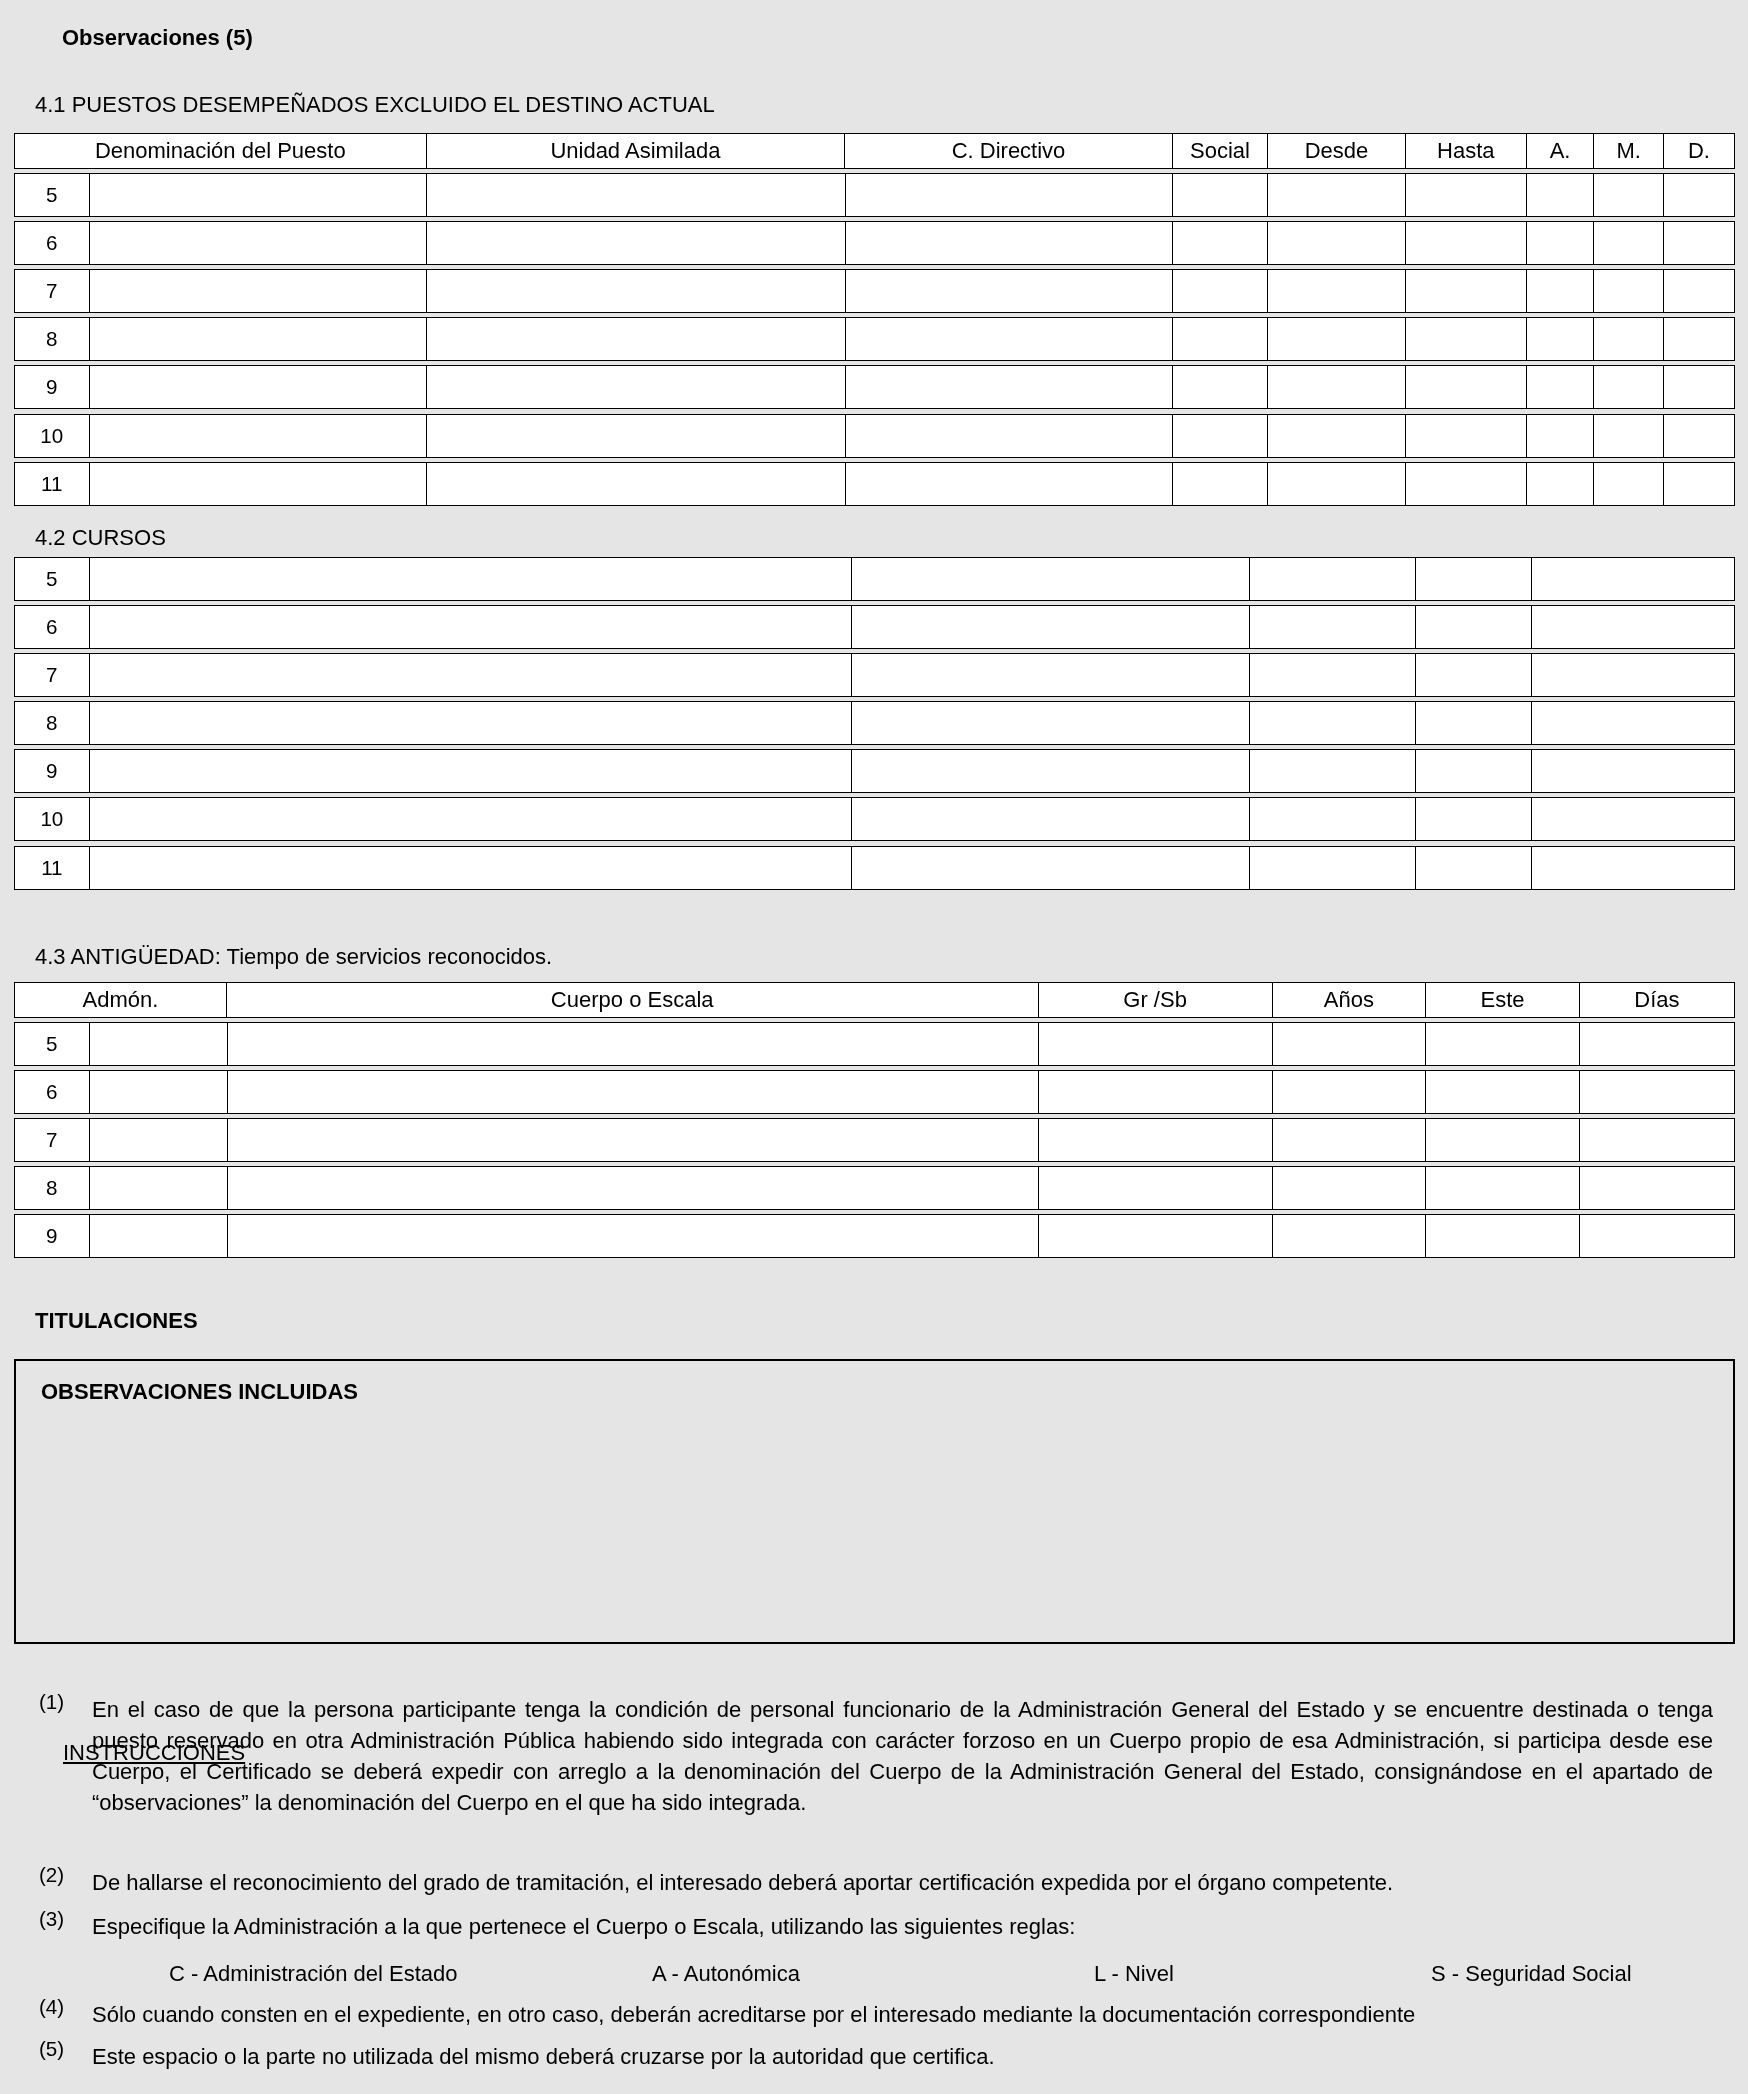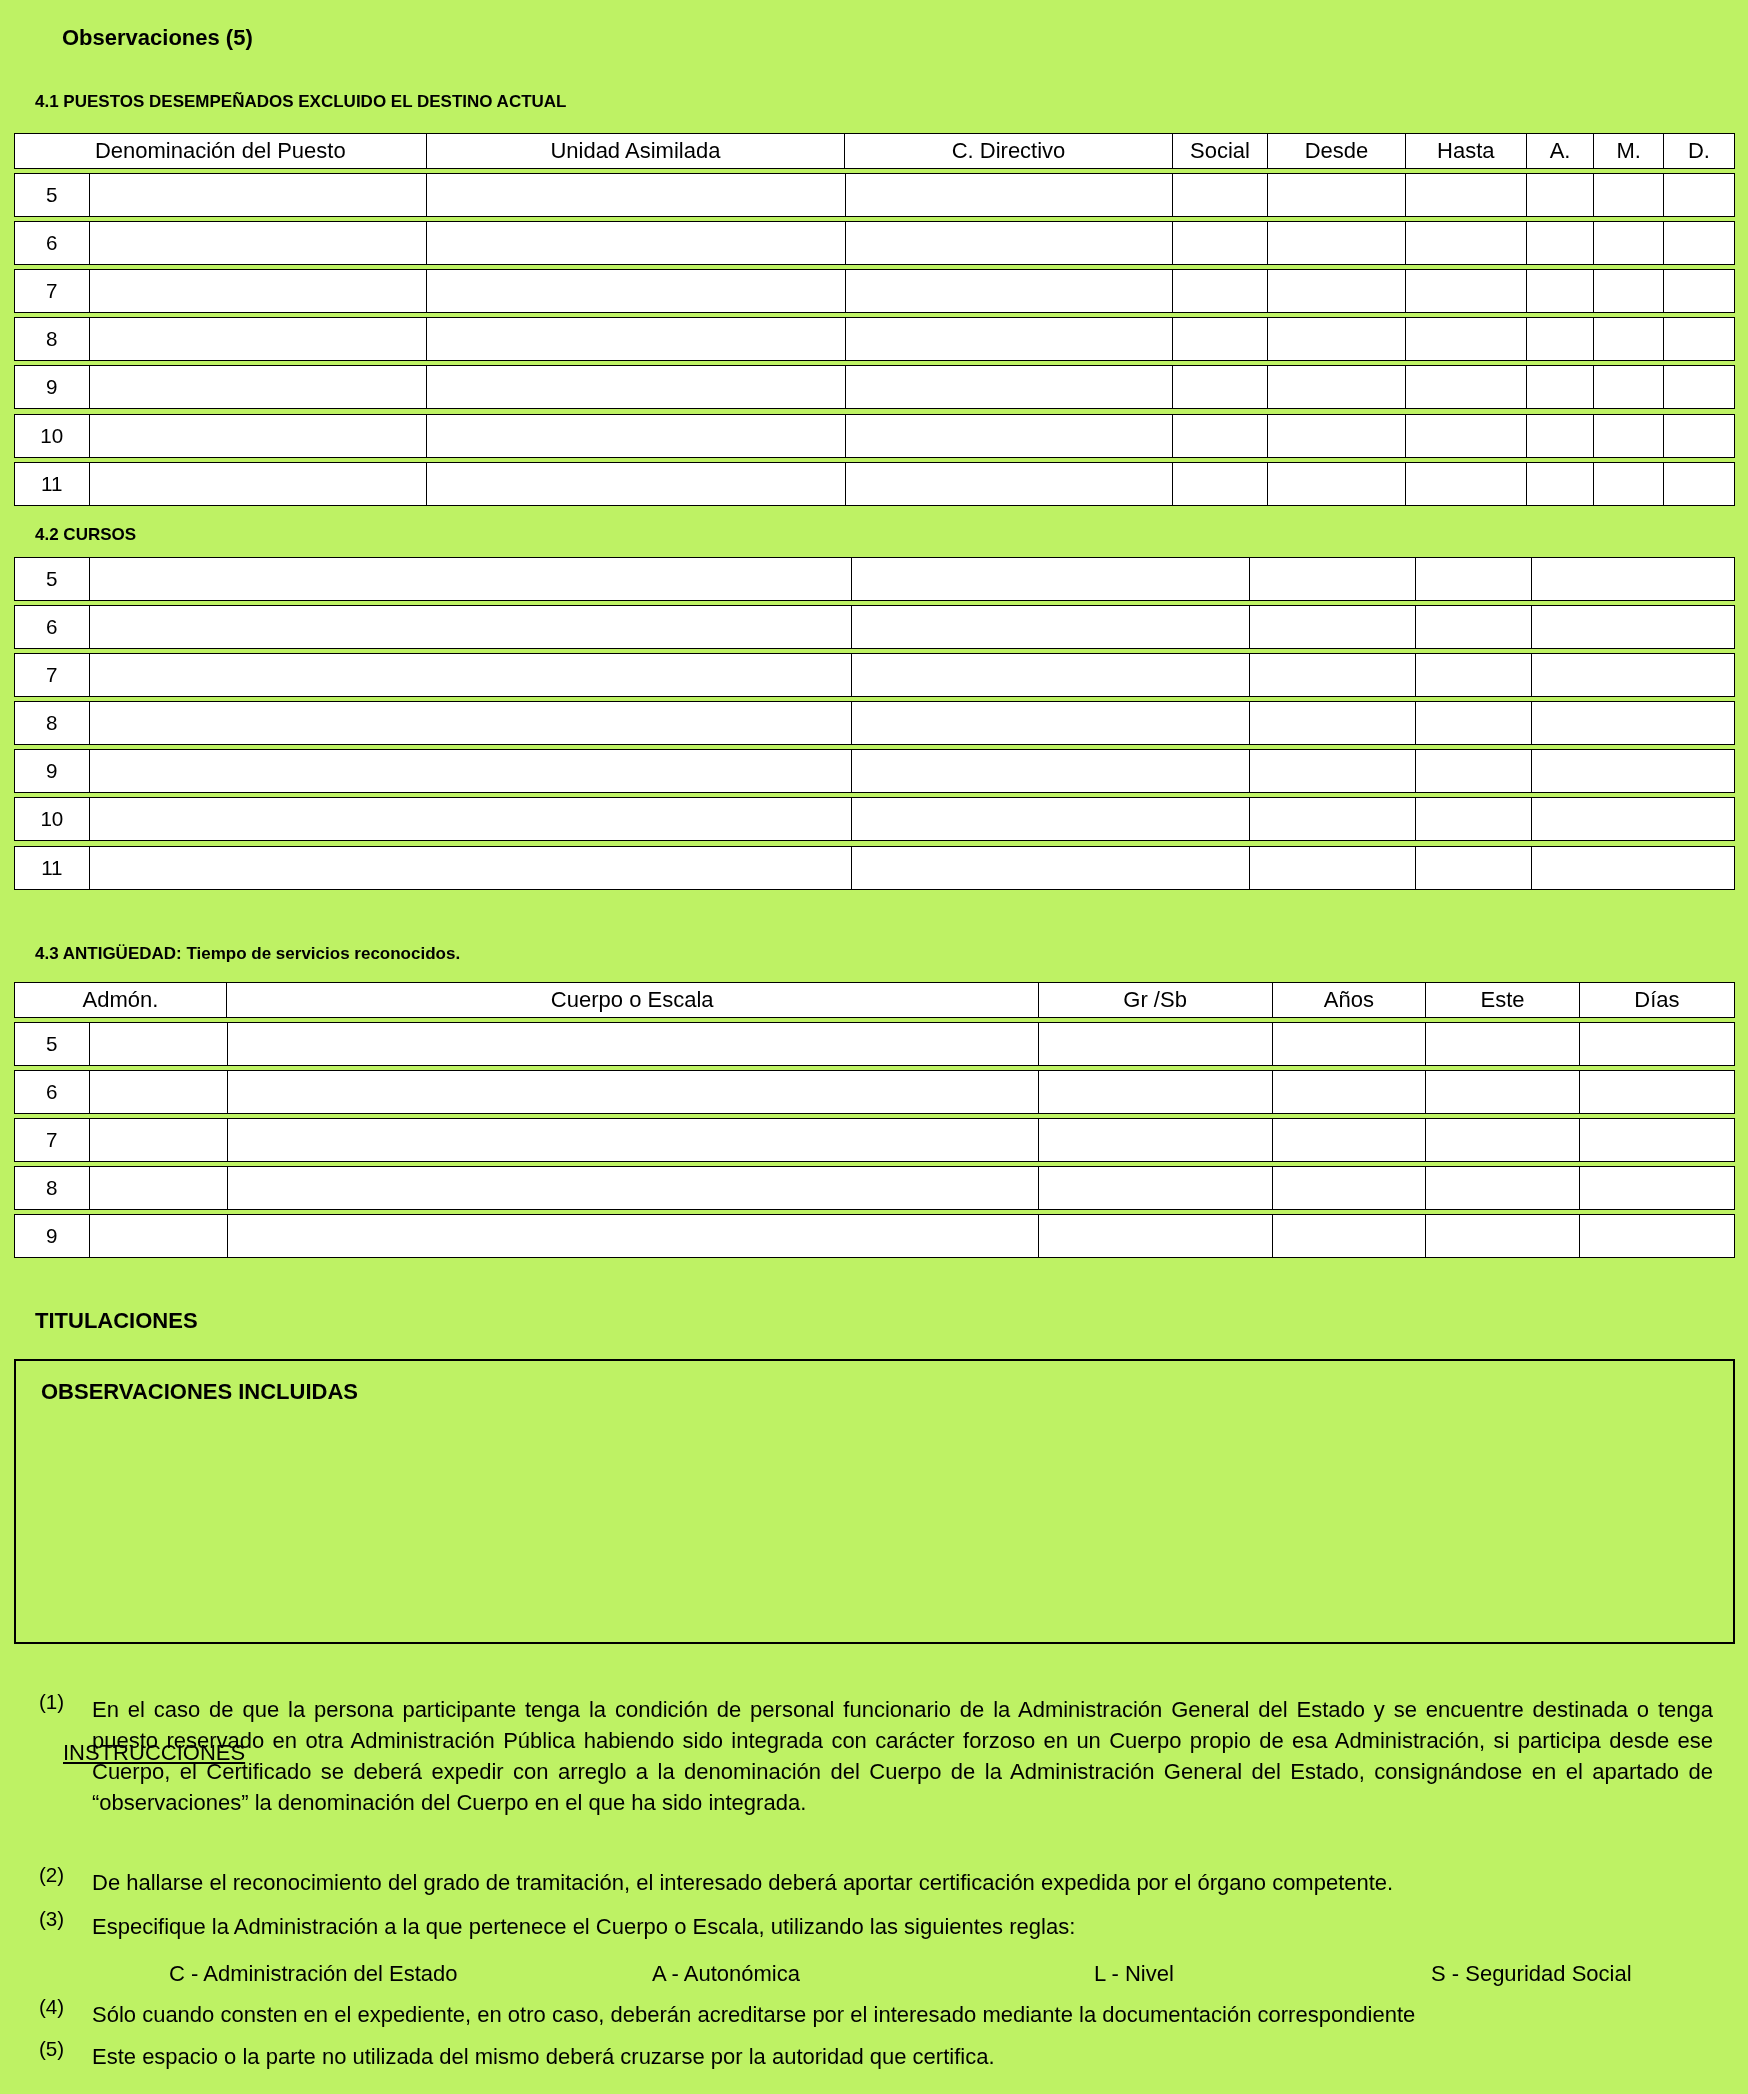--- a/index.html
+++ b/index.html
@@ -2,24 +2,24 @@
 <html style="font-size:13px"><head>
 <meta charset="utf-8">
 <style>
   * { box-sizing: border-box; margin: 0; padding: 0; }
   html, body { background: #fff; }
   body {
     width: 1748px; height: 2095px;
     color: #000;
     font-family: "Liberation Sans", "DejaVu Sans", sans-serif;
   }
-  .page { position: relative; width: 1748px; height: 2095px; background: #bef264; overflow: hidden; }
+  .page { position: relative; width: 1748px; height: 2095px; background: #e5e5e5; overflow: hidden; }
 
   .obs-label { position: absolute; top: 25px; left: 62px; font-size: 22px; font-weight: 700; }
-  .sec-title { position: absolute; left: 35px; font-size: 17px; font-weight: 700; }
+  .sec-title { position: absolute; left: 35px; font-size: 22px; font-weight: 400; }
 
   .tbl { position: absolute; left: 14px; width: 1721px; }
   .thead, .trow { display: flex; border: 1.6px solid #000; background: #fff; }
   .thead { height: 36px; margin-bottom: 4.1px; }
   .trow  { height: 44px; margin-bottom: 4.1px; }
   .trow:last-child { margin-bottom: 0; }
   .cell {
     flex: 1 0 0%;
     border-right: 1.6px solid #000;
     display: flex; align-items: center; justify-content: center;

